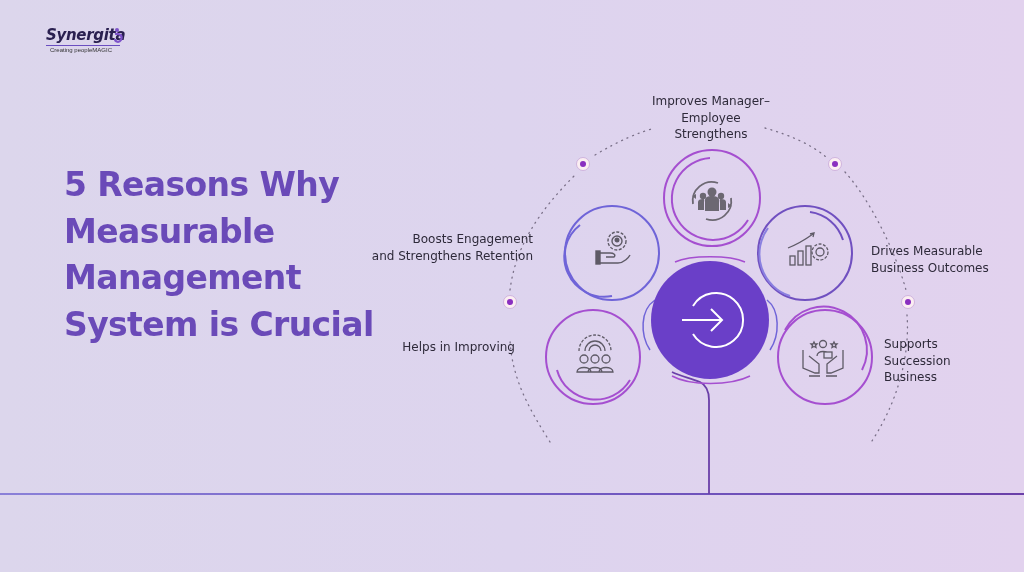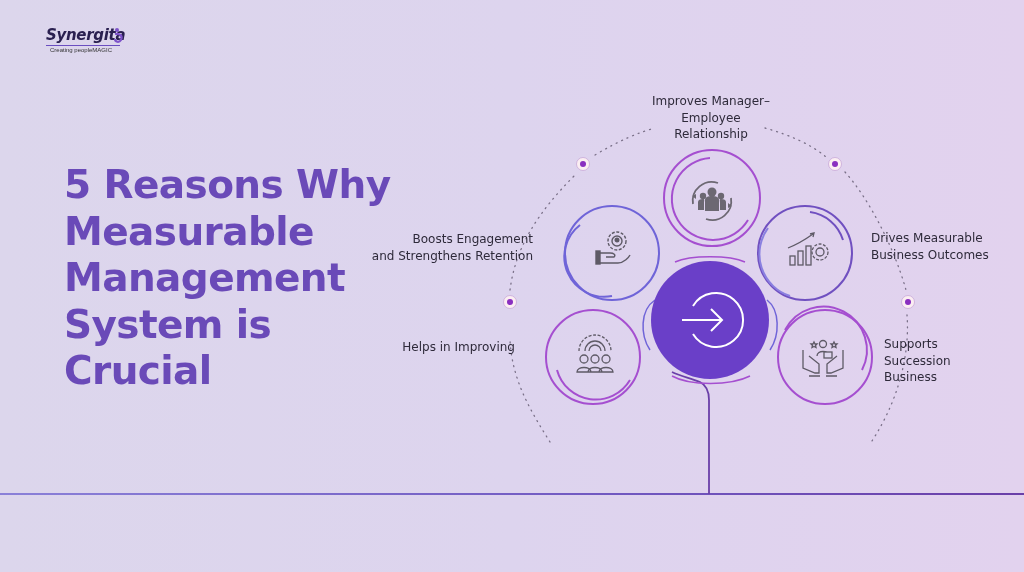--- a/index.html
+++ b/index.html
@@ -12,21 +12,21 @@
   .logo-name {
     font-family: "DejaVu Sans", sans-serif; font-style: italic; font-weight: bold;
     font-size: 15px; color: #2a2050; letter-spacing: -0.3px; line-height: 18px;
   }
   .logo-tag { font-size: 6px; color: #333; margin-top: 3px; padding-left: 4px; }
   .logo-line { position: absolute; left: 0; top: 19px; width: 74px; height: 1.2px; background: #6a4ec0; }
   .logo-mark { position: absolute; left: 66px; top: 1px; }
   .title {
     position: absolute; left: 64px; top: 162px; width: 330px;
     font-family: "DejaVu Sans", sans-serif; font-weight: bold;
-    font-size: 39px; line-height: 46.5px; color: #6a4ab8; letter-spacing: -0.6px;
+    font-size: 33px; line-height: 46.5px; color: #6a4ab8; letter-spacing: -0.6px;
   }
   .label {
     position: absolute; font-family: "DejaVu Sans", sans-serif;
     font-size: 12px; line-height: 16.5px; color: #2e2a3a;
   }
   .label.right { text-align: right; }
   .label.center { text-align: center; }
   svg.art { position: absolute; left: 0; top: 0; }
 </style>
 </head>
@@ -174,24 +174,24 @@
       <path d="M693 306 A27 27 0 1 1 693 334"></path>
       <path d="M682 320 L721 320"></path>
       <path d="M711 309 L722 320 L711 331"></path>
     </g>
   </g>
 </svg>
 
 <div class="label center" style="left:640px; top:93px; width:142px;">
   <div>Improves Manager–</div>
   <div>Employee</div>
-  <div>Relationship</div>
-</div>
-
-<div class="label" style="left:871px; top:230px; width:140px;">
+  <div>Strengthens</div>
+</div>
+
+<div class="label" style="left:871px; top:243px; width:140px;">
   <div>Drives Measurable</div>
   <div>Business Outcomes</div>
 </div>
 
 <div class="label" style="left:884px; top:336px; width:100px;">
   <div>Supports</div>
   <div>Succession</div>
   <div>Business</div>
 </div>
 

